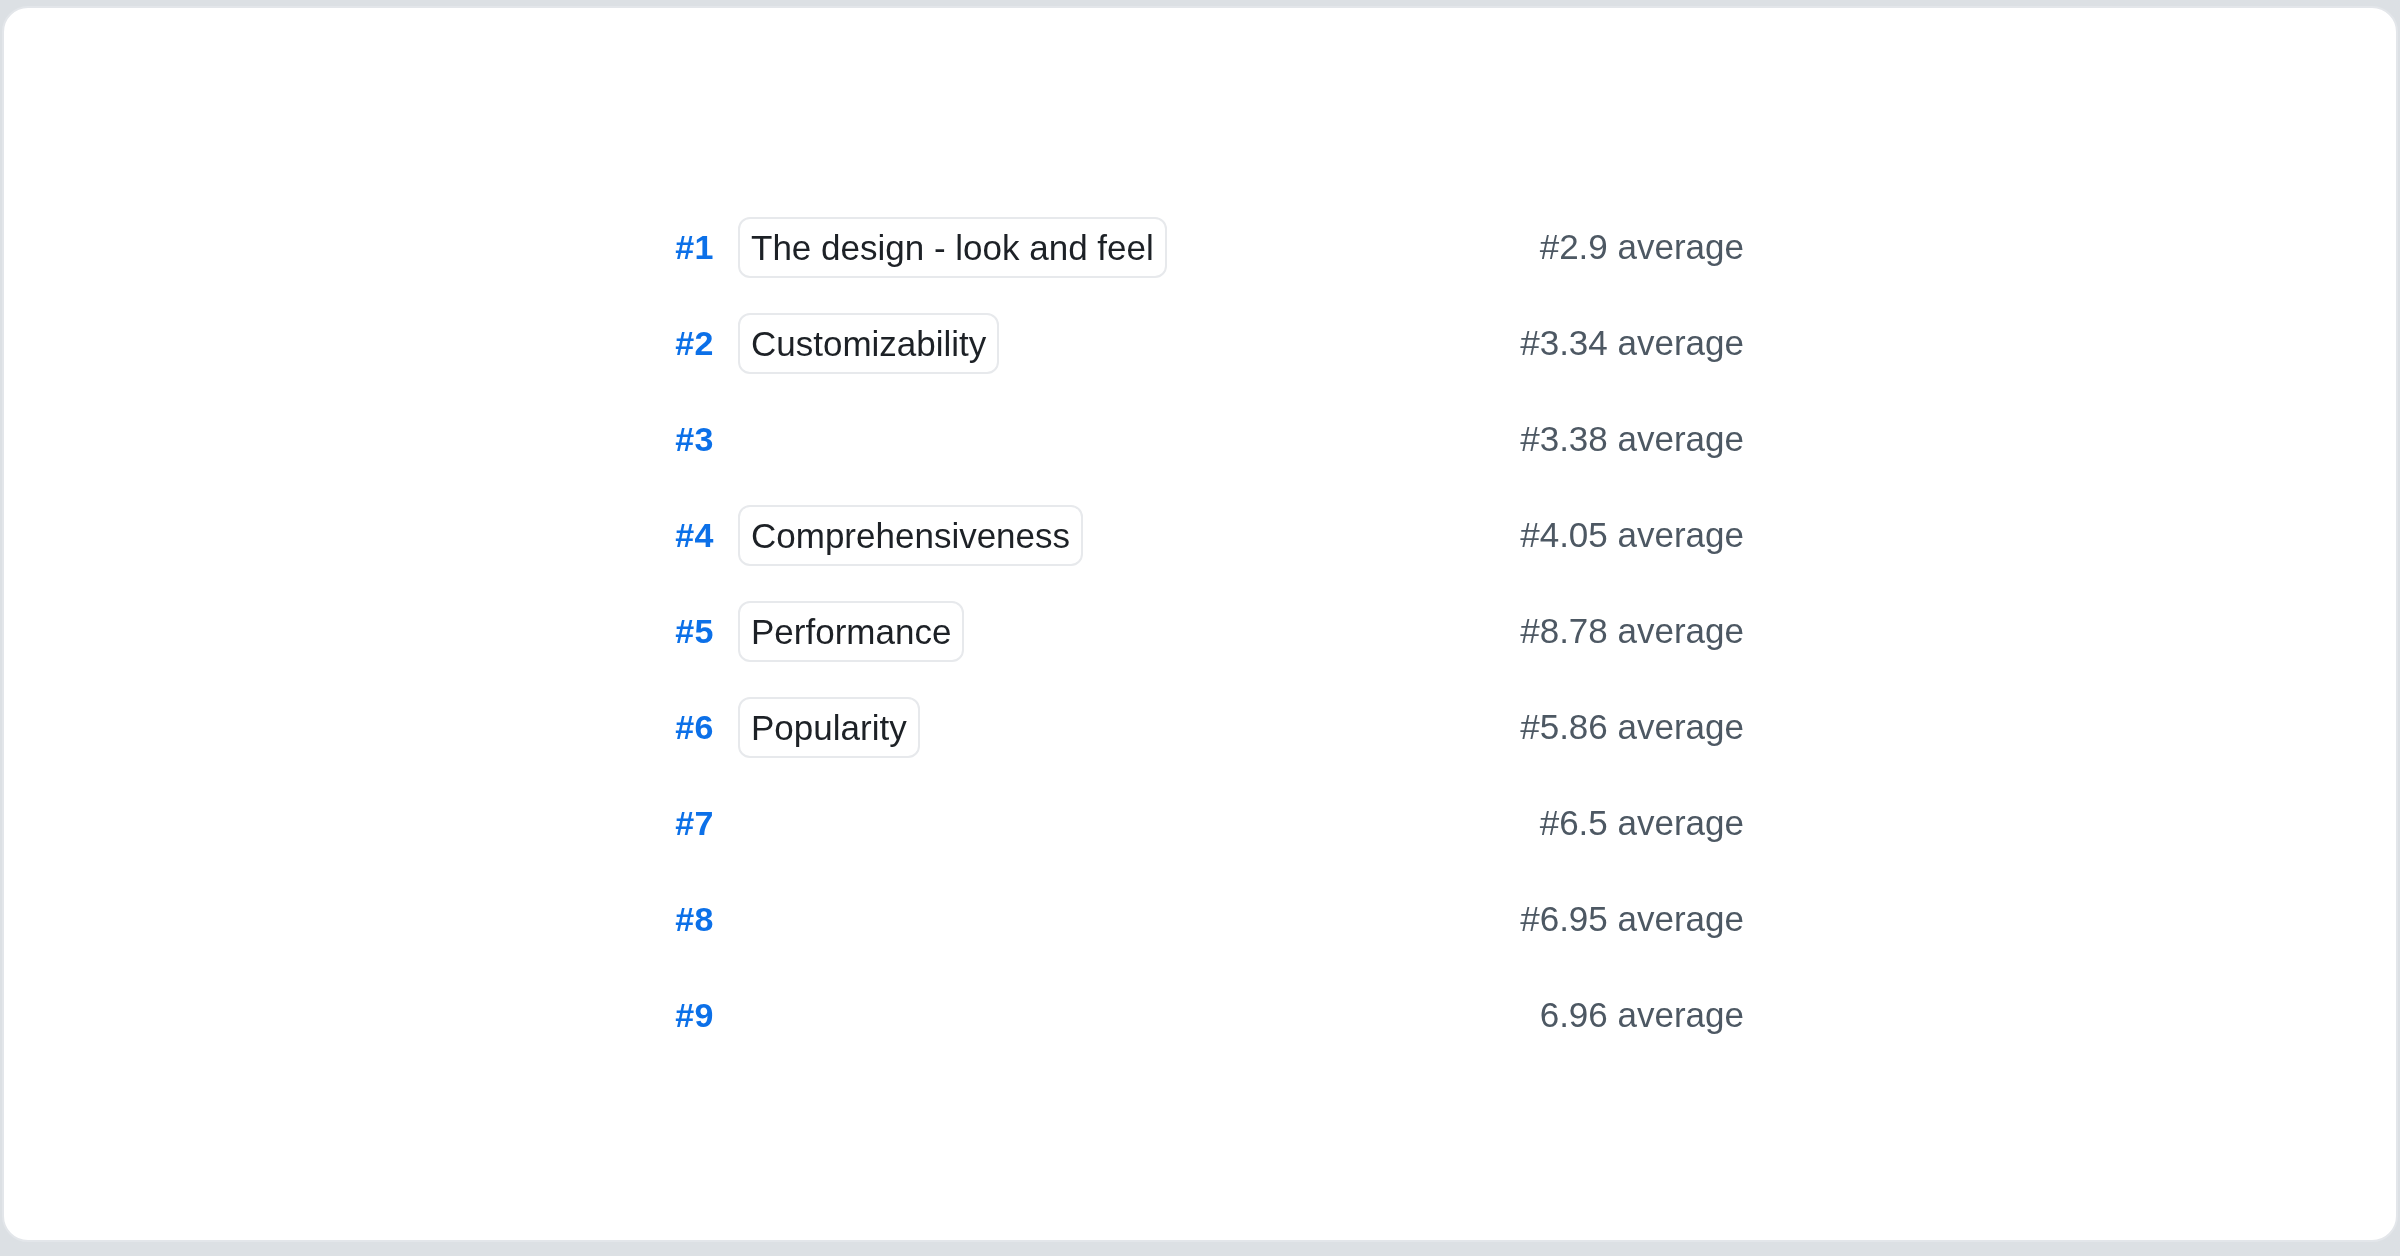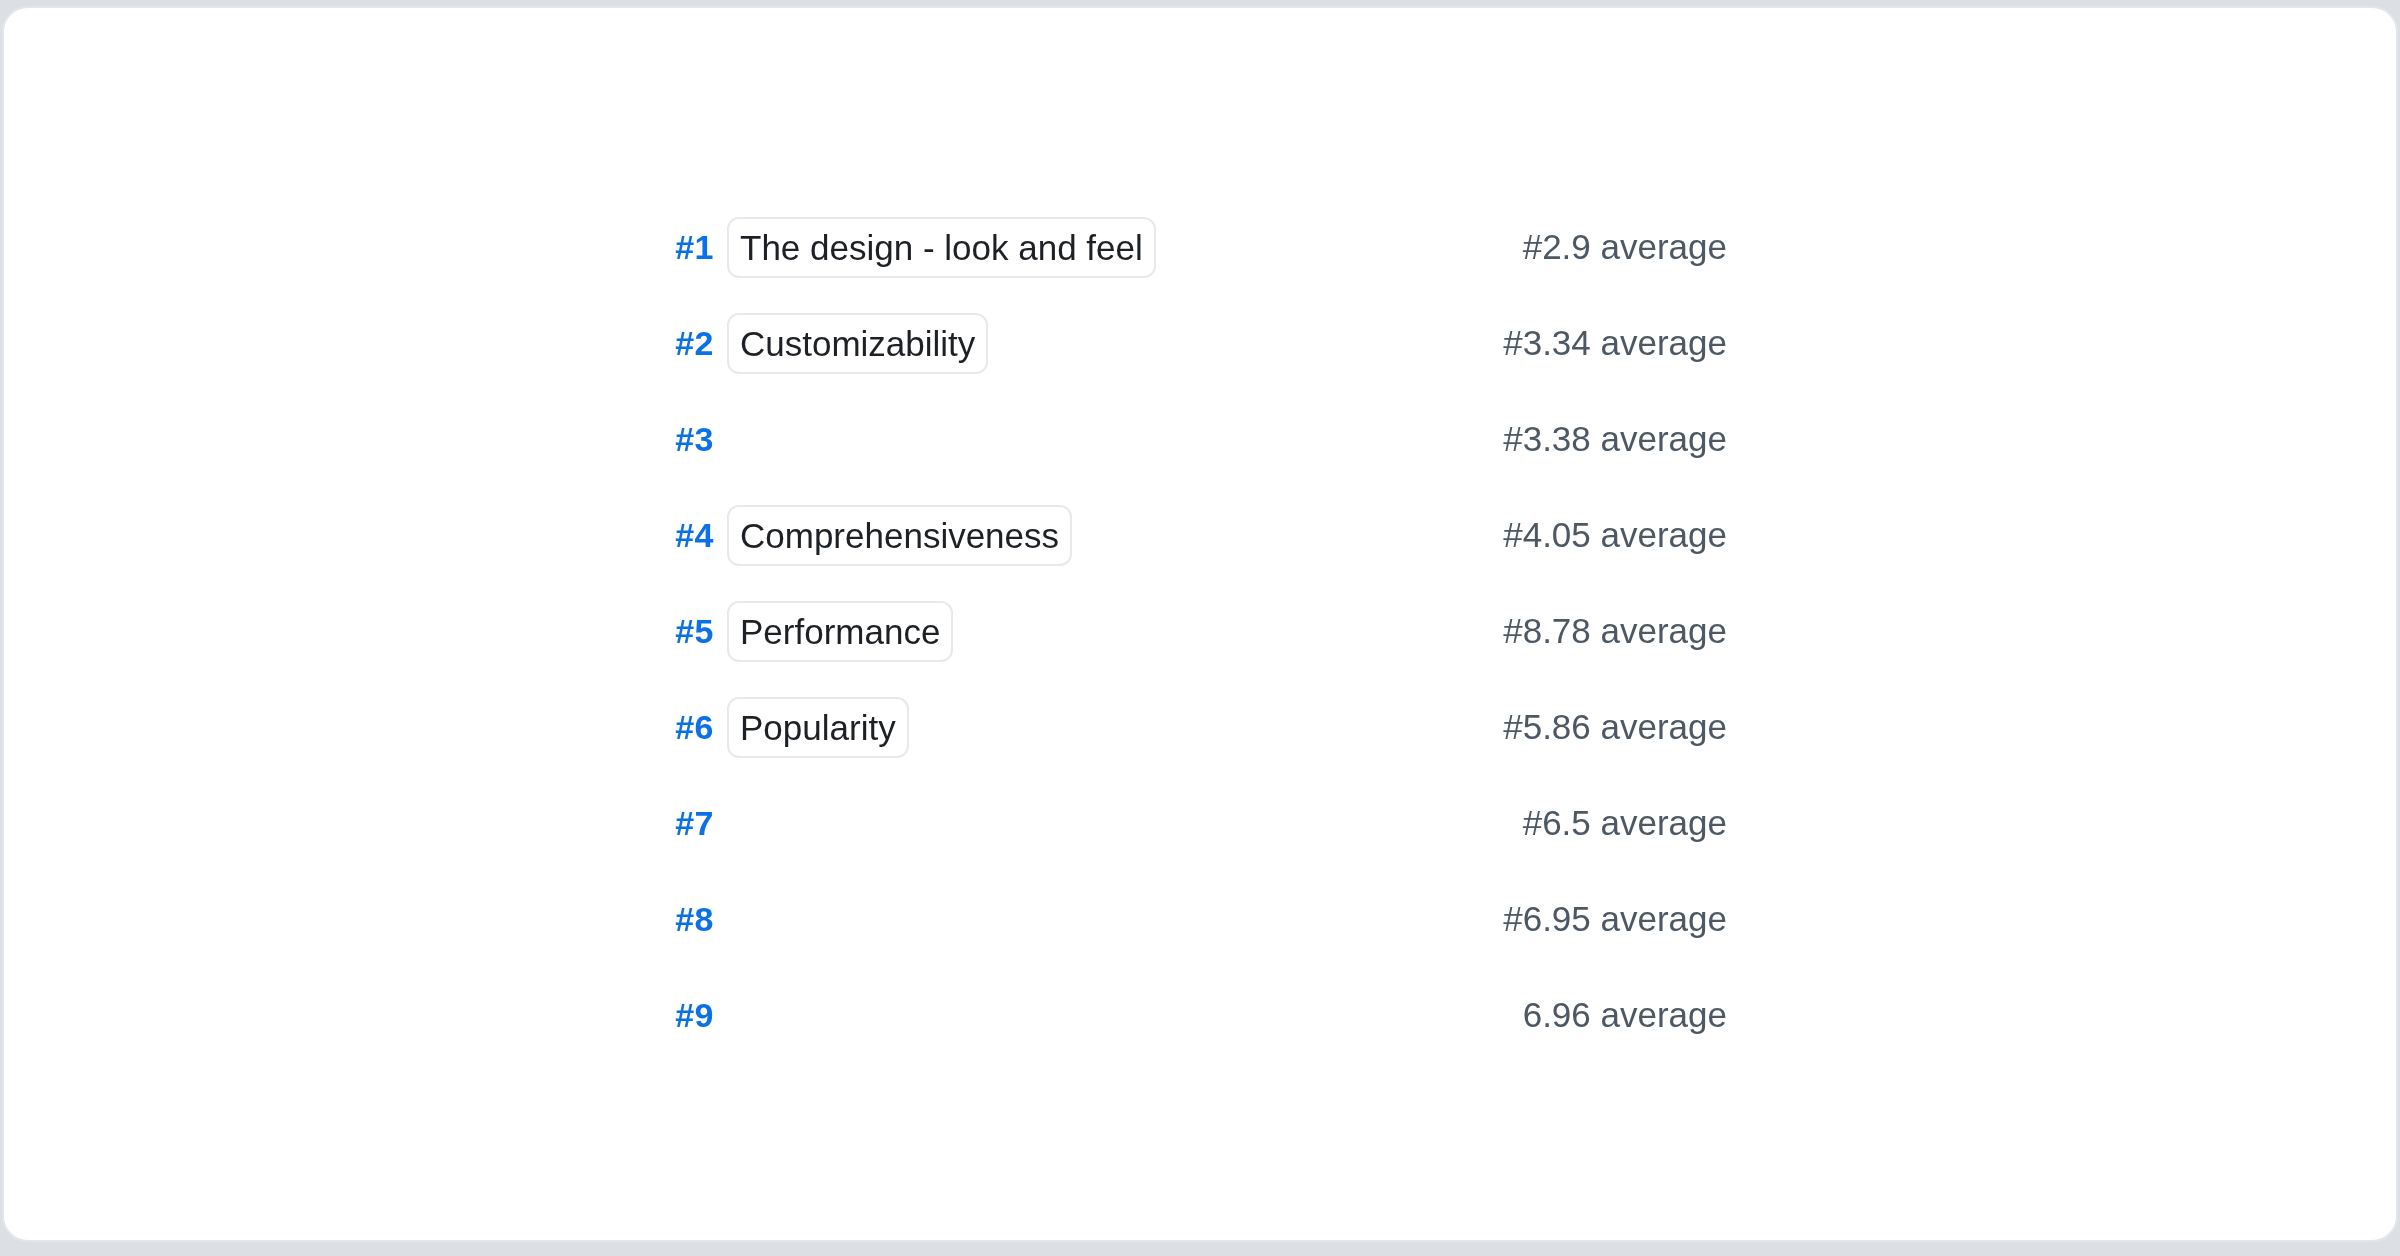--- a/index.html
+++ b/index.html
@@ -39,38 +39,38 @@
   .rank {
     width: 710px;
     text-align: right;
     font-size: 34px;
     font-weight: bold;
     color: var(--accent-blue);
     letter-spacing: 0.5px;
     flex: 0 0 auto;
   }
   .pill {
-    margin-left: 13px;
+    margin-left: 24px;
     display: inline-flex;
     align-items: center;
     border: 2px solid var(--pill-border);
     border-radius: 12px;
     padding: 8px 11px;
     background: var(--card-bg);
   }
   .pill-label {
     font-size: 35px;
     line-height: 41px;
     font-weight: 500;
     color: var(--label-color);
     white-space: nowrap;
   }
   .avg {
     position: absolute;
-    right: 669px;
+    right: 652px;
     top: 50%;
     transform: translateY(-50%);
     font-size: 35px;
     color: var(--avg-color);
     white-space: nowrap;
   }
 </style>
 </head>
 <body>
 

